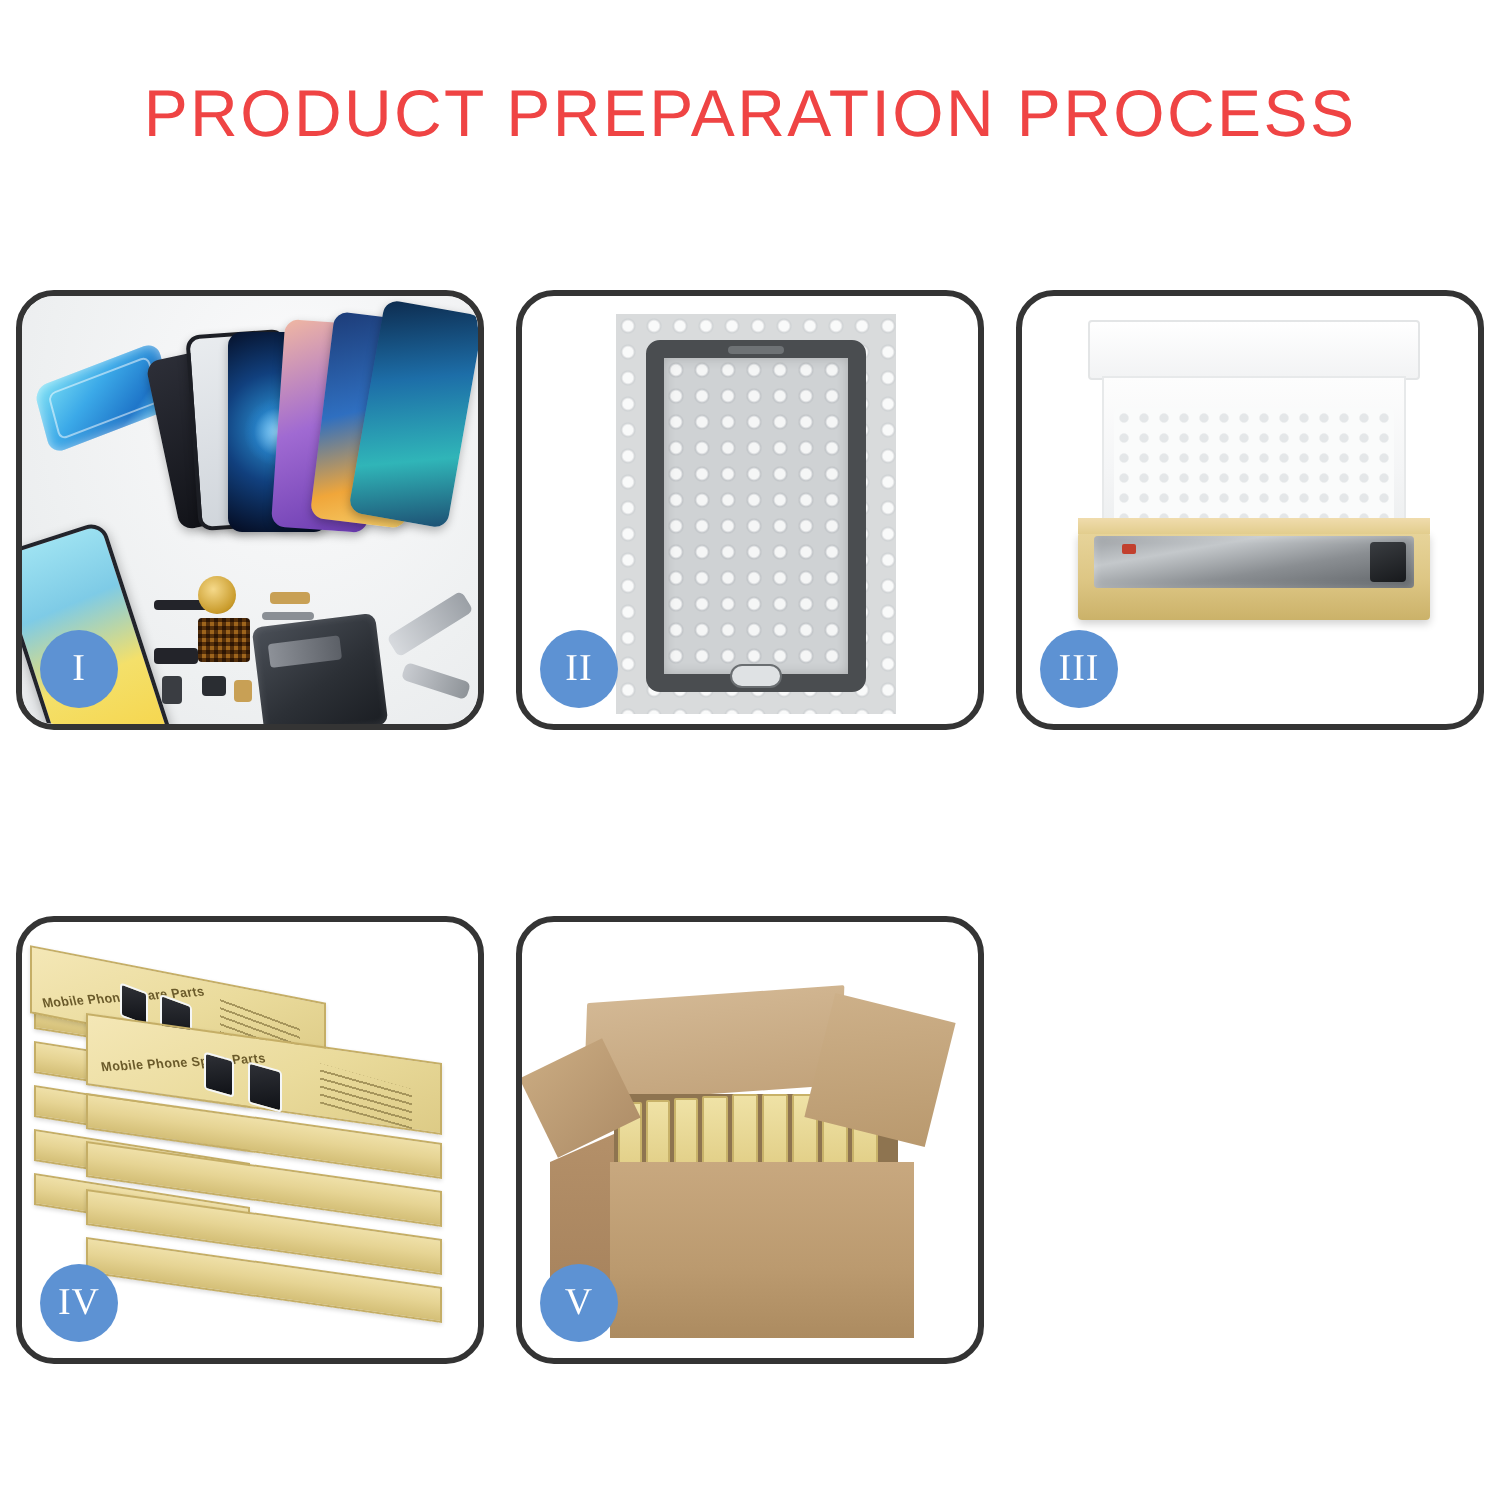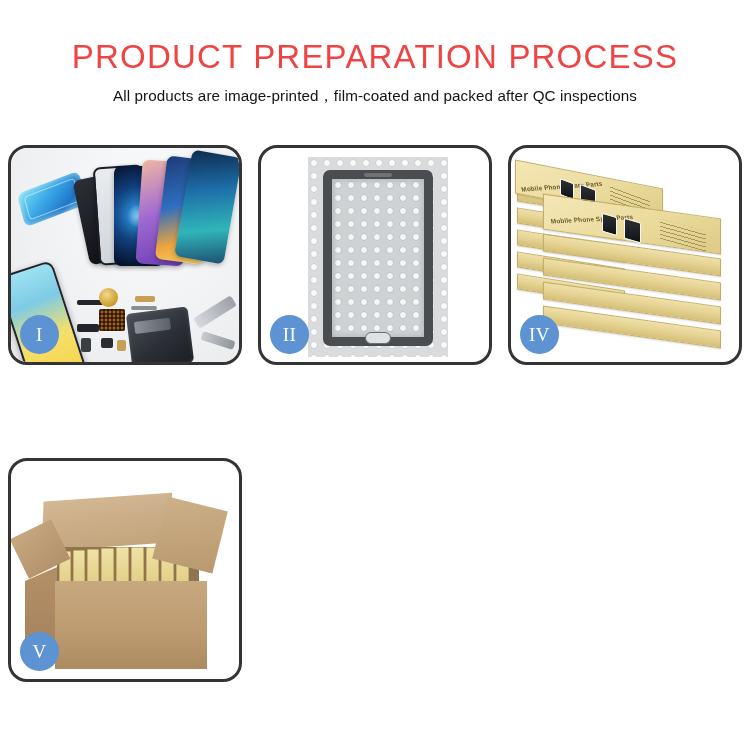--- a/index.html
+++ b/index.html
@@ -342,21 +342,20 @@
     transform: rotate(10deg);
   }
 </style>
 </head>
 <body>
 
 <div class="page">
 
   <div class="header">
     <div class="title">PRODUCT PREPARATION PROCESS</div>
-    <div class="subtitle">All products are image-printed，film-coated and packed after QC inspections</div>
   </div>
 
   <div class="grid">
 
     <div class="panel p1">
       <div class="panel-inner">
         <div class="bgwash"></div>
         <div class="film"></div>
         <div class="fanphone fp1"></div>
         <div class="fanphone fp2"></div>
@@ -385,20 +384,32 @@
       <div class="panel-inner">
         <div class="wrapbg"></div>
         <div class="screenglass">
           <div class="earpiece"></div>
           <div class="homebtn"></div>
         </div>
       </div>
       <div class="badge">II</div>
     </div>
 
+    <div class="panel p3">
+      <div class="panel-inner">
+        <div class="boxlid"></div>
+        <div class="foamback"></div>
+        <div class="foampad"></div>
+        <div class="krafttray"></div>
+        <div class="traypanel">
+          <div class="reddot"></div>
+        </div>
+      </div>
+      <div class="badge">III</div>
+    </div>
 
     <div class="panel p4">
       <div class="panel-inner">
         <div class="stack">
 
           <div class="sbox" style="left:2px;top:40px;width:108px;height:16px;transform:skewY(9deg);"></div>
           <div class="sbox" style="left:2px;top:62px;width:108px;height:16px;transform:skewY(9deg);"></div>
           <div class="sbox" style="left:2px;top:84px;width:108px;height:16px;transform:skewY(9deg);"></div>
           <div class="sbox" style="left:2px;top:106px;width:108px;height:16px;transform:skewY(9deg);"></div>
           <div class="sbox" style="left:2px;top:128px;width:108px;height:16px;transform:skewY(9deg);"></div>

